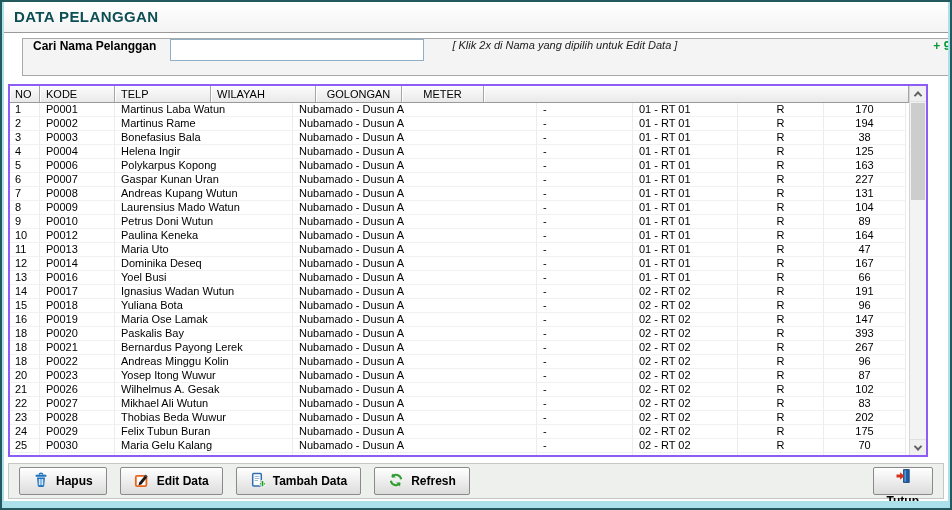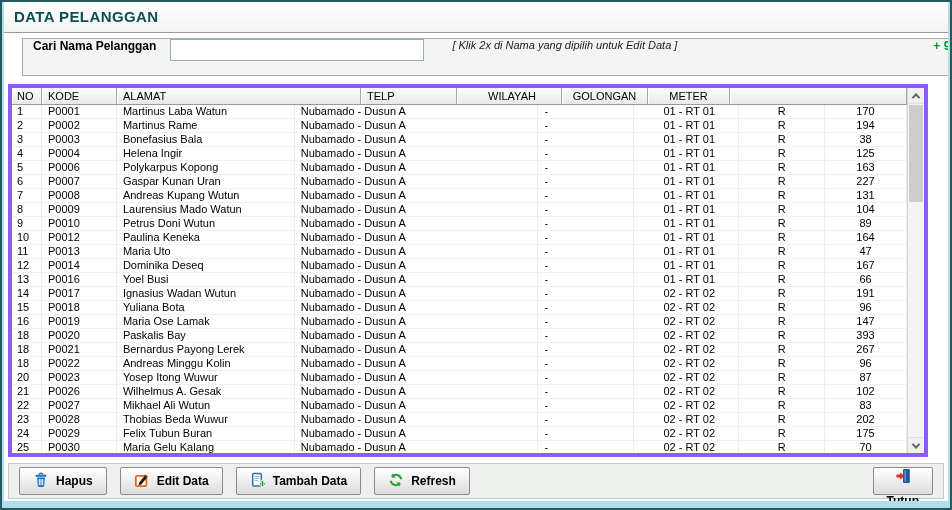--- a/index.html
+++ b/index.html
@@ -24,41 +24,41 @@
   .search-panel { position:absolute; left:18px; top:36px; width:936px; height:38px;
     background:#f4f4f4; border:1px solid #a9a9a9; display:flex; }
   .search-label { margin-left:10px; font-size:12px; font-weight:bold; color:#000; white-space:nowrap; }
   .search-input { margin-left:14px; width:254px; height:22px; border:1px solid #8fb0c6;
     background:#ffffff; font-size:12px; padding:0 4px; outline:none; }
   .hint { margin-left:28px; font-size:11px; font-style:italic; color:#1a1a1a; white-space:nowrap; }
   .count { margin-left:auto; font-size:12px; font-weight:bold; color:#009933; }
 
   
   .table-wrap { position:absolute; left:4px; top:82px; width:920px; height:373px;
-    border:4px solid #8b5cf6; background:#ffffff; }
+    border:2px solid #8b5cf6; background:#ffffff; }
   .thead { position:absolute; left:0; top:0; right:17px; height:17px; display:flex; }
   .hcell { height:17px; line-height:16px; font-size:11px; color:#000;
     background:linear-gradient(#fcfcfc,#e9e9e9);
     border-right:1px solid #a5a5a5; border-bottom:1px solid #999;
     box-shadow:inset 1px 1px 0 #ffffff;
     padding-left:6px; white-space:nowrap; overflow:hidden; }
   .hcell.center { text-align:center; padding-left:0; }
   .hfill { flex:1; }
   .tbody { position:absolute; left:0; top:17px; right:17px; bottom:0; overflow:hidden; background:#fff; }
   .row { display:flex; height:14px; }
   .cell { font-size:11px; line-height:13px; color:#000; padding-left:6px;
     border-right:1px solid #ececec; border-bottom:1px solid #f1f1f1;
     white-space:nowrap; overflow:hidden; }
   .cell.center { text-align:center; padding-left:0; }
   .c0 { width:30px; padding-left:5px; }
   .c1 { width:75px; }
   .c2 { width:178px; }
   .c3 { width:244px; }
   .c4 { width:96px; }
-  .c5 { width:105px;text-align:center; }
+  .c5 { width:105px; }
   .c6 { width:86px; }
   .c7 { width:82px; }
 
   
   .sb { position:absolute; right:0; top:0; bottom:0; width:17px; background:#f3f3f3;
     border-left:1px solid #d5d5d5; }
   .sb-btn { position:absolute; left:0; width:16px; height:16px; background:#f0f0f0;
     display:flex; align-items:center; justify-content:center; }
   .sb-btn.up { top:0; border-bottom:1px solid #e0e0e0; }
   .sb-btn.down { bottom:0; border-top:1px solid #e0e0e0; }
@@ -92,21 +92,20 @@
       <span class="search-label">Cari Nama Pelanggan</span>
       <input class="search-input" type="text" value="" style="">
       <span class="hint">[ Klik 2x di Nama yang dipilih untuk Edit Data ]</span>
       <span class="count">+ 91</span>
     </div>
 
     <div class="table-wrap">
       <div class="thead">
           <div class="hcell c0">NO</div>
           <div class="hcell c1">KODE</div>
-          <div class="hcell c3">ALAMAT</div>
           <div class="hcell c4">TELP</div>
           <div class="hcell c5">WILAYAH</div>
           <div class="hcell c6 center">GOLONGAN</div>
           <div class="hcell c7 center">METER</div>
           <div class="hcell hfill"></div>
         </div>
       <div class="tbody">
           <div class="row">
             <div class="cell c0">1</div>
             <div class="cell c1">P0001</div>

